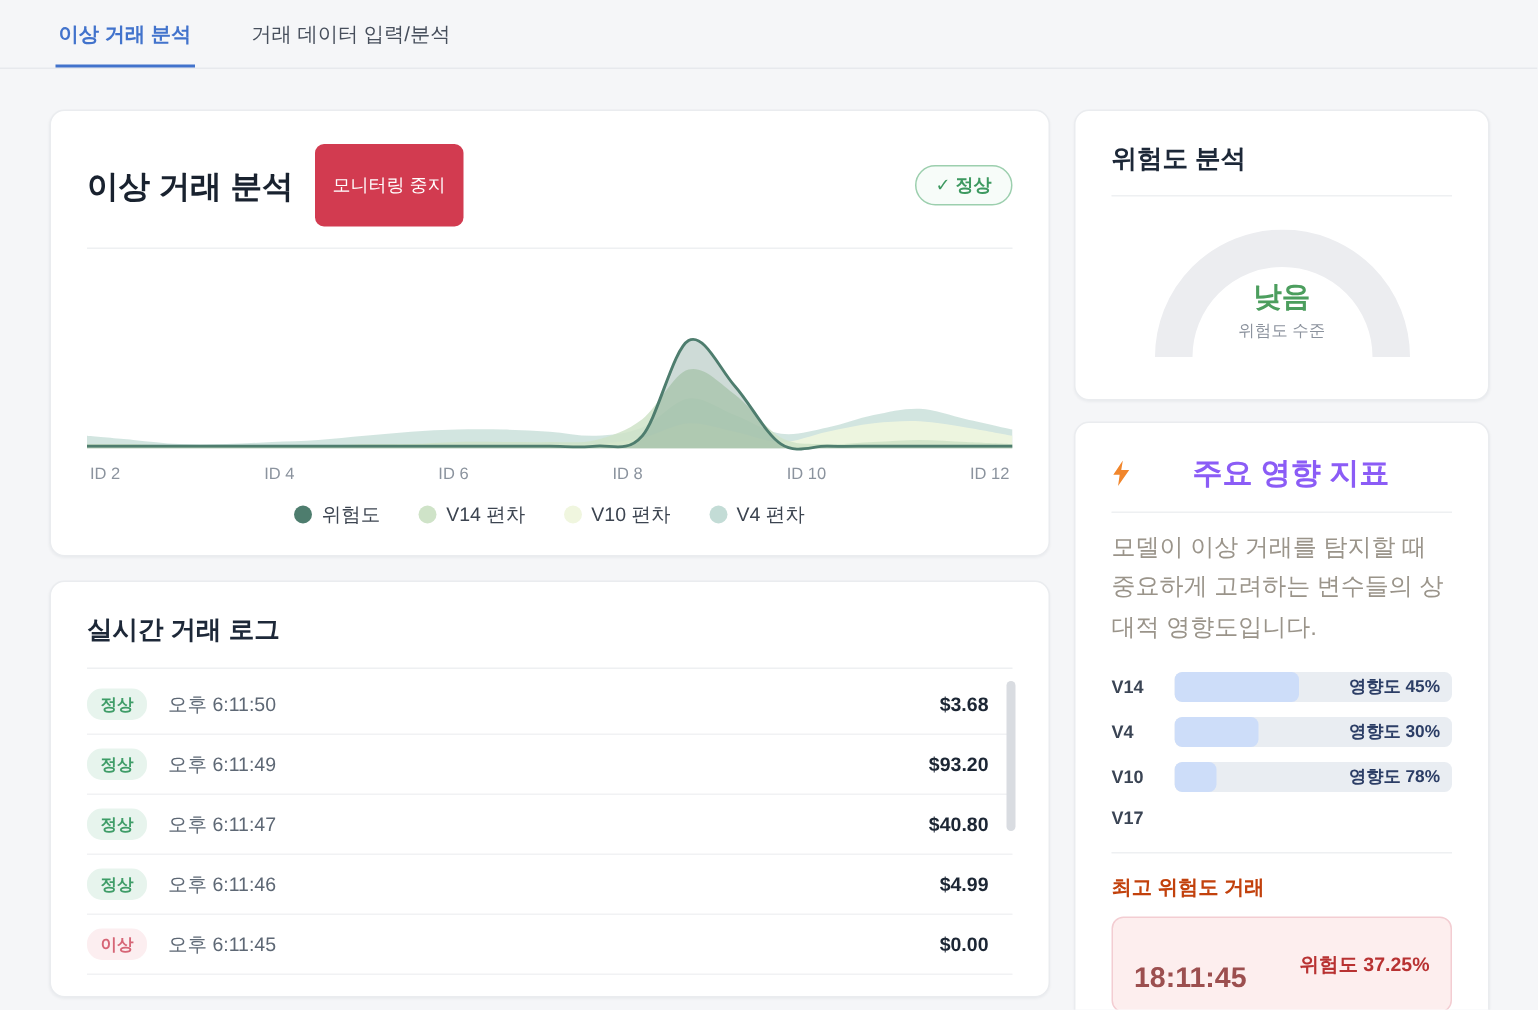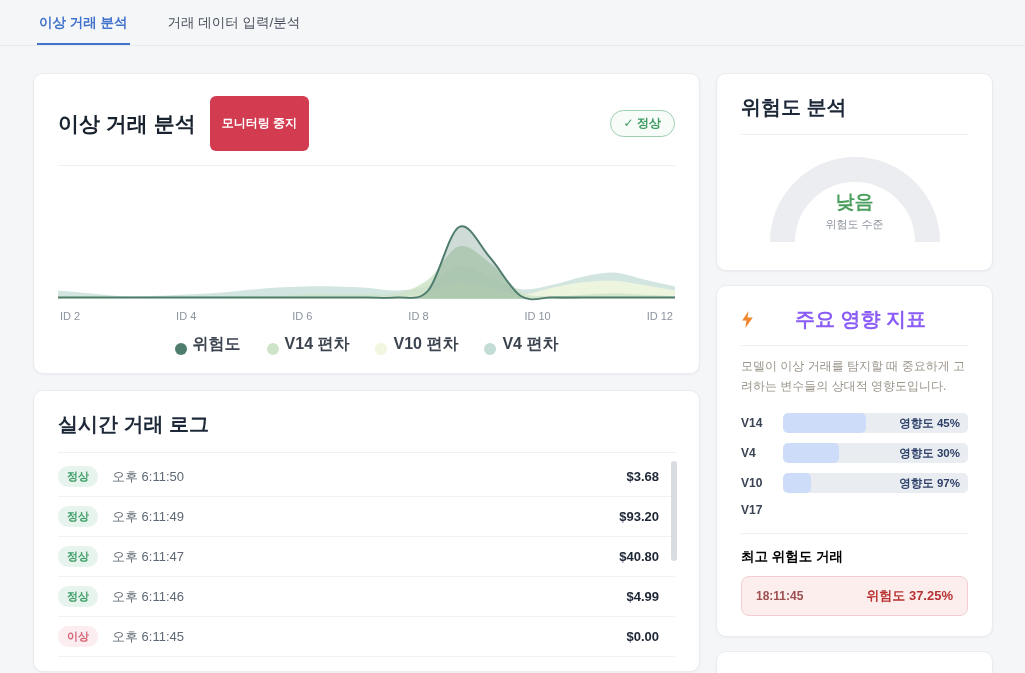--- a/index.html
+++ b/index.html
@@ -17,34 +17,34 @@
   .col-left { width:667px; display:flex; flex-direction:column; gap:16px; flex:none; }
   .col-right { flex:1; display:flex; flex-direction:column; gap:14px; }
   .card { background:#fff; border:1px solid #eaecef; border-radius:10px;
     box-shadow:0 1px 2px rgba(20,30,50,.05); }
   .divider { border:none; border-top:1px solid #eef0f2; }
 
   
   .analysis-card { padding:22px 24px 12px; }
   .analysis-header { display:flex; align-items:center; gap:14px; }
   .analysis-title { font-size:21px; font-weight:800; color:#19222f; }
-  .stop-btn { background:#d23b50; color:#fff; font-size:12px; font-weight:700;
+  .stop-btn { background:#d23b50; color:#fff; font-size:12px; font-weight:400;
     border:none; border-radius:6px; padding:19px 12px; cursor:pointer;text-align:center; }
   .status-pill { margin-left:auto; border:1px solid #9ccfae; color:#3d9960; background:#f7fcf9;
     font-size:12px; font-weight:600; border-radius:999px; padding:4px 13px; white-space:nowrap; }
   .analysis-card .divider { margin-top:14px; }
   #risk-chart { display:block; width:100%; height:138px; margin-top:4px; }
   .x-labels { display:flex; justify-content:space-between; font-size:11px; color:#8b939e; padding:2px 2px 0;gap:12px; }
   .legend { display:flex; justify-content:center; gap:26px; margin:12px 0 6px; }
-  .legend-item { display:flex; align-items:flex-end; gap:6px; font-size:16px; font-weight:700; color:#3c4450; cursor:pointer; }
+  .legend-item { display:flex; align-items:center; gap:6px; font-size:13px; font-weight:400; color:#3c4450; cursor:pointer; }
   .legend-dot { width:12px; height:12px; border-radius:50%; display:inline-block; }
 
   
   .log-card { padding:20px 24px 14px; }
-  .card-title { font-size:20px; font-weight:700; color:#1d2838; }
+  .card-title { font-size:17px; font-weight:700; color:#1d2838; }
   .log-card .divider { margin-top:14px; }
   .log-list { position:relative; margin-top:4px; }
   .log-row { display:flex; align-items:center; height:40px; gap:14px; border-bottom:1px solid #f1f2f4; }
   .status-badge { font-size:11px; font-weight:700; padding:3px 9px; border-radius:10px; }
   .status-badge.normal { background:#e7f4ed; color:#3f9d68; }
   .status-badge.anomaly { background:#fceef0; color:#d66576; }
   .log-time { font-size:13px; color:#5e6875; }
   .log-amount { margin-left:auto; font-size:13px; font-weight:700; color:#1c2634; padding-right:16px; }
   .log-scrollbar { position:absolute; right:-2px; top:4px; width:6px; height:100px;
     background:#d9dce1; border-radius:3px; cursor:pointer; }
@@ -57,31 +57,31 @@
   .gauge-label { position:absolute; left:0; right:0; top:32px; text-align:center;
     font-size:19px; font-weight:800; color:#4c9e5e; }
   .gauge-caption { position:absolute; left:0; right:0; top:60px; text-align:center;
     font-size:11px; color:#8b929d; }
 
   
   .influence-card { padding:20px 24px 20px; }
   .influence-header { display:flex; align-items:center; gap:9px; }
   .influence-title { font-size:20px; font-weight:800; color:#8b5cf6;margin-left:32px; }
   .influence-card .divider { margin-top:12px; }
-  .influence-desc { font-size:12px; line-height:1.65; color:#9a948a; margin:11px 0 16px; }
+  .influence-desc { font-size:16px; line-height:1.65; color:#9a948a; margin:11px 0 16px; }
   .bar-row { display:flex; align-items:center; margin-bottom:10px; gap:10px; }
   .bar-label { width:32px; font-size:12px; font-weight:700; color:#3a4454; }
   .bar-track { flex:1; height:20px; background:#e9edf2; border-radius:5px; position:relative; overflow:hidden; }
   .bar-fill { position:absolute; left:0; top:0; bottom:0; background:#cdddf9; border-radius:5px; }
   .bar-text { position:absolute; right:8px; top:0; line-height:20px; font-size:11.5px; font-weight:700; color:#2c3e66;text-align:right; }
   .influence-card .divider.mid { margin:16px 0 14px; }
-  .toprisk-title { font-size:13.5px; font-weight:700; color:#000000; margin-bottom:10px; }
+  .toprisk-title { font-size:13.5px; font-weight:700; color:#c2410c; margin-bottom:10px; }
   .toprisk-box { display:flex; justify-content:space-between; align-items:center;
     background:#fdeeee; border:1px solid #f3cdd2; border-radius:8px; padding:10px 14px; }
-  .toprisk-time { font-size:12px; font-weight:700; color:#9c4f4f; }
+  .toprisk-time { font-size:19px; font-weight:700; color:#9c4f4f;margin-top:20px; }
   .toprisk-value { font-size:13px; font-weight:700; color:#b83232; }
 
   
   .system-card { padding:22px 24px 20px; }
   .system-title { font-size:15px; font-weight:800; color:#202b3a; letter-spacing:.3px; }
 </style>
 </head>
 <body>
 
 <div class="tabbar">
@@ -202,21 +202,21 @@
         <span class="bar-label">V4</span>
         <div class="bar-track">
           <div class="bar-fill" style="width: 30%;"></div>
           <span class="bar-text">영향도 30%</span>
         </div>
       </div>
       <div class="bar-row">
         <span class="bar-label">V10</span>
         <div class="bar-track">
           <div class="bar-fill" style="width: 15%;"></div>
-          <span class="bar-text">영향도 97%</span>
+          <span class="bar-text">영향도 78%</span>
         </div>
       </div>
       <div class="bar-row">
         <span class="bar-label">V17</span>
       </div>
 
       <hr class="divider mid">
       <div class="toprisk-title">최고 위험도 거래</div>
       <div class="toprisk-box">
         <span class="toprisk-time">18:11:45</span>

